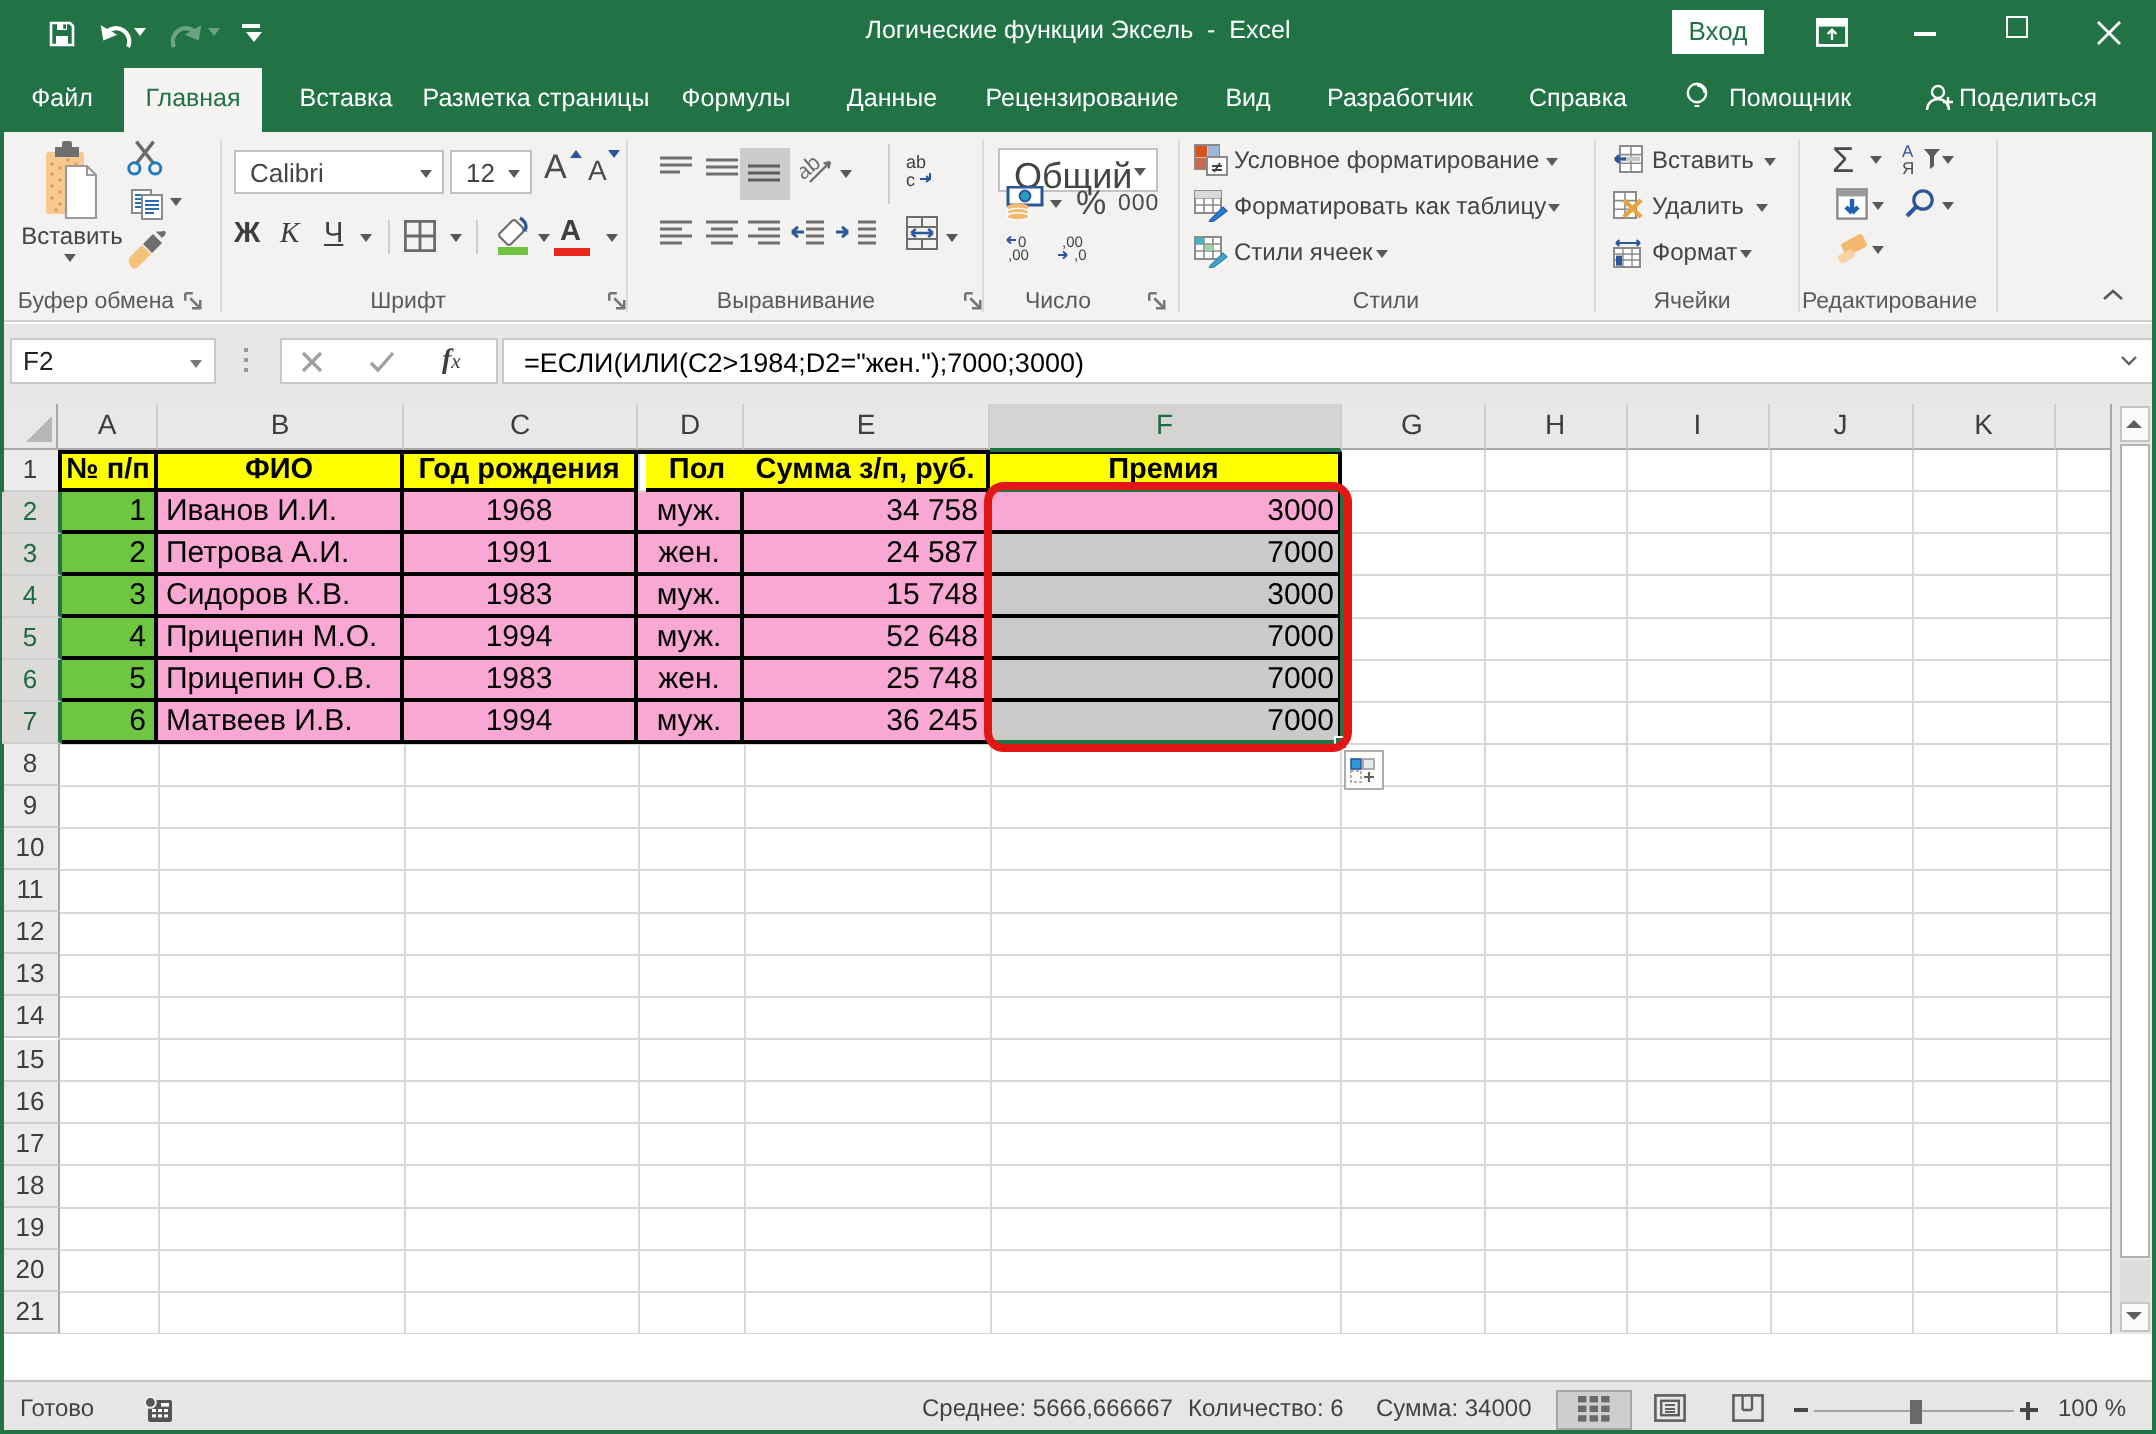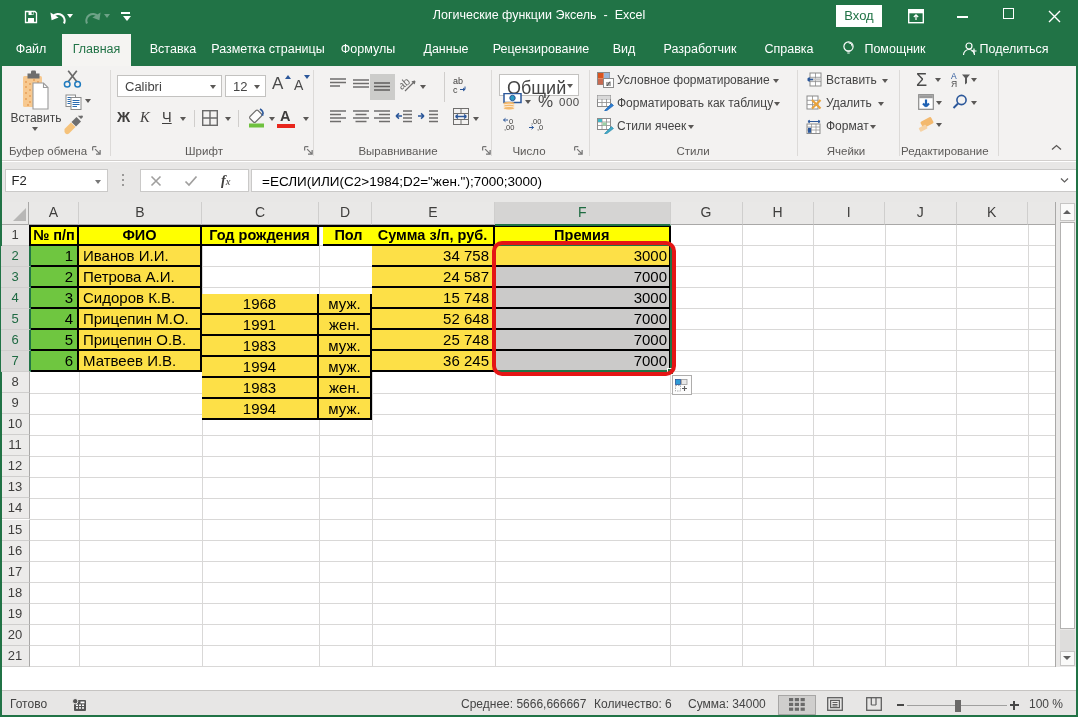--- a/index.html
+++ b/index.html
@@ -23,25 +23,25 @@
 
 #fbar { position:absolute; left:1px; top:162px; width:1076px; height:40px; background:#e8e7e6; }
 .fbox { position:absolute; top:7px; height:23px; background:#fff; border:1px solid #cac9c8; }
 
 #sheet { position:absolute; left:1px; top:202px; width:1054px; height:465px; background:#fff; }
 .colhdr { position:absolute; top:0; height:22.5px; background:#e9e8e7; border-right:1px solid #cfcecd; border-bottom:1px solid #a9a8a7; font-size:14px; color:#3f3e3d; text-align:center; line-height:21px; }
 .rowhdr { position:absolute; left:0; width:29px; background:#ecebea; border-bottom:1px solid #cfcecd; border-right:1px solid #a9a8a7; font-size:13px; color:#3f3e3d; text-align:center; }
 .gvl { position:absolute; width:1px; background:#d9d8d7; top:22.5px; bottom:0; }
 .colhdr.sel { background:#d5d4d3; color:#1e6b41; border-bottom:2px solid #217346; height:23.5px; z-index:3; }
 .rowhdr.rsel { background:#dbdad9; color:#1f6a43; border-right:2px solid #217346; width:30px; z-index:3; }
-.tc { position:absolute; border-right:2px solid #000; border-bottom:2px solid #000; font-size:15px; line-height:19.4px; white-space:nowrap; overflow:hidden; color:#000; background:#fde047; }
+.tc { position:absolute; border-right:2px solid #000; border-bottom:2px solid #000; font-size:15px; line-height:19.4px; white-space:nowrap; overflow:hidden; color:#000; background:#f9a8d4; }
 .hc { background:#ffff00; font-weight:bold; font-size:14.5px; text-align:center; border-top:2px solid #000; line-height:17.3px !important; }
 .gc { background:#6fc640; text-align:right; padding-right:4px; border-left:2px solid #000; }
 .nc { padding-left:4px; }
-.cc { text-align:center;margin-top:48px; }
+.cc { text-align:center; }
 .rc { text-align:right; padding-right:4px; }
 .fg { background:#cbcac9; }
 
 #tabbar { position:absolute; left:1px; top:667px; width:1076px; height:23px; background:#e7e6e5; border-top:1px solid #b7b5b3; z-index:2; }
 #statusbar { position:absolute; left:1px; top:690px; width:1076px; height:26px; background:#e7e6e5; border-top:1px solid #c6c4c2; font-size:12px; color:#444; }
 
 #frameL { position:absolute; left:0; top:33px; width:1.5px; height:684px; background:#217346; }
 #frameR { position:absolute; left:1075.5px; top:33px; width:2.5px; height:684px; background:#217346; }
 #frameB { position:absolute; left:0; top:715px; width:1078px; height:2px; background:#217346; }
 </style>

